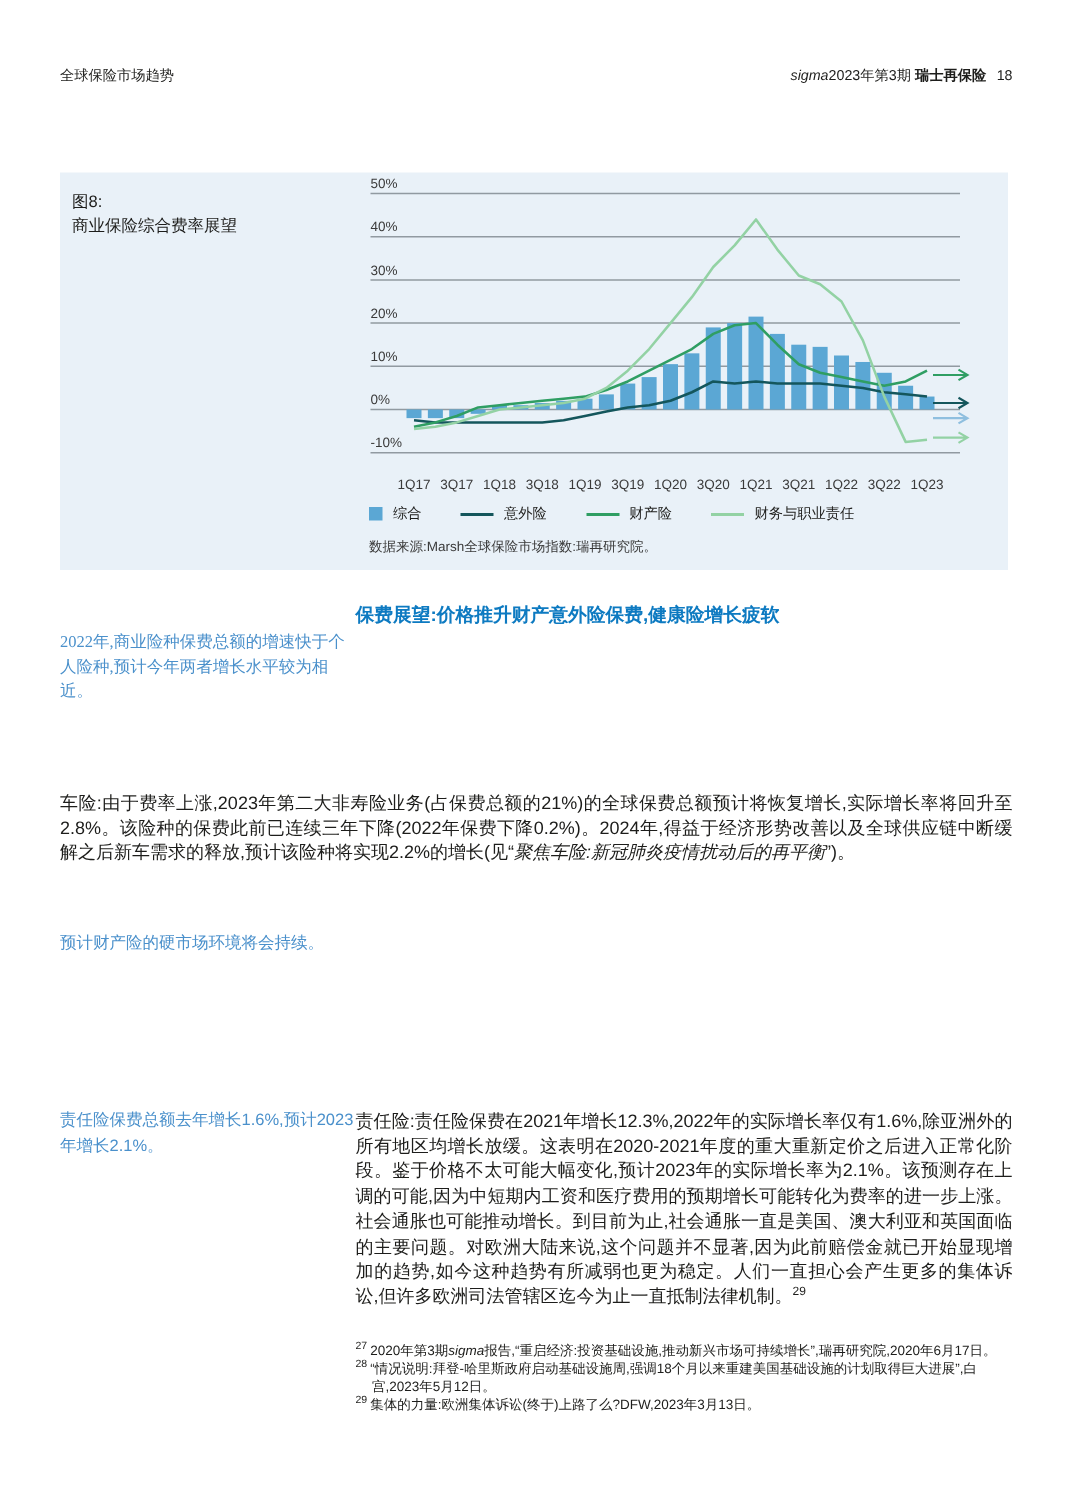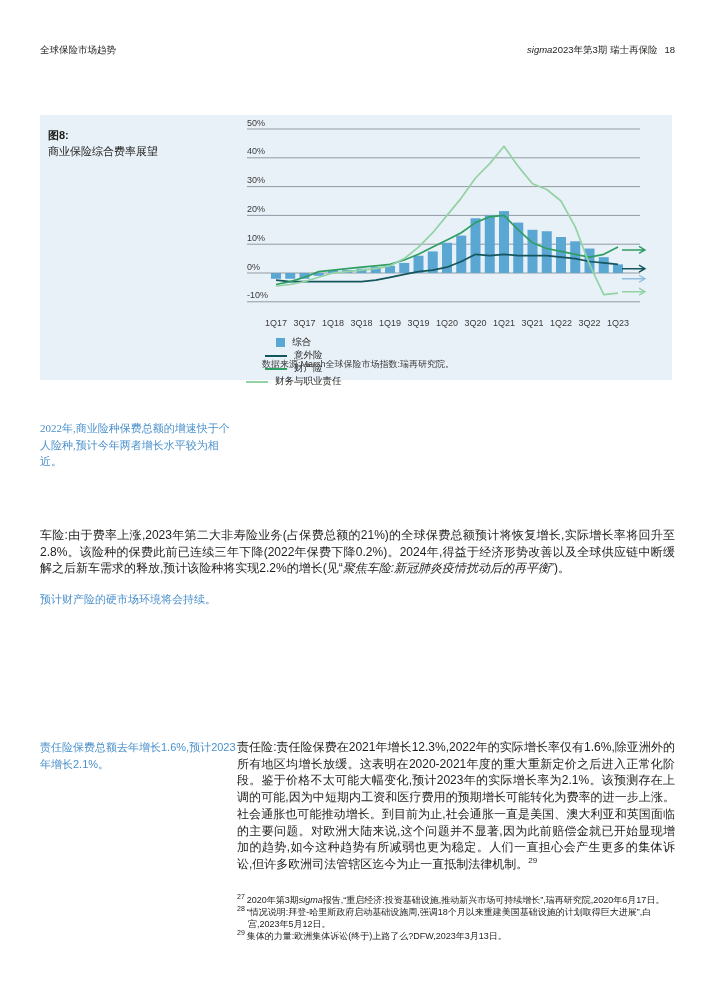--- a/index.html
+++ b/index.html
@@ -4,41 +4,41 @@
 <style>
   * { margin:0; padding:0; box-sizing:border-box; }
   html,body { background:#ffffff; }
   body { font-family:"Liberation Sans","DejaVu Sans",sans-serif; color:#1d1d1b; }
   .page { position:relative; width:710px; height:1004px; background:#fff; overflow:hidden; }
 
   
   .header { position:absolute; top:44px; left:40px; right:35px; font-size:9.5px; color:#1d1d1b;
             display:flex; justify-content:space-between; }
   .h-right i { font-style:italic; }
-  .h-right b { font-weight:normal; }
+  .h-right b { font-weight:bold; }
   .h-right .pageno { margin-left:7px; }
 
   
   .figure { position:absolute; top:115px; left:40px; width:632px; height:265px; background:#e9f1f8; }
   .figure svg { position:absolute; top:0; left:0; }
   .fig-caption { position:absolute; top:12px; left:8px; width:190px; font-size:11px; line-height:16px; z-index:2; }
-  .fig-label { font-weight:bold; }
+  .fig-label { font-weight:normal; }
   svg text { font-family:"Liberation Sans","DejaVu Sans",sans-serif; font-size:9px; fill:#3a3a3a; }
-  .legend { position:absolute; top:221px; left:206px; display:flex; align-items:center; font-size:9.5px; color:#1d1d1b; z-index:2;flex-direction:column; }
+  .legend { position:absolute; top:221px; left:206px; display:flex; font-size:9.5px; color:#1d1d1b; z-index:2; }
   .legend-item { display:flex; align-items:center; margin-right:26px; }
   .legend-swatch-square { width:9px; height:9px; margin-right:7px; }
   .legend-swatch-line { width:22px; height:2px; margin-right:7px; }
-  .source { position:absolute; top:243px; left:222px; font-size:9px; color:#3a3a3a; z-index:2; }
+  .source { position:absolute; top:243px; left:206px; font-size:9px; color:#3a3a3a; z-index:2; }
 
   
   .content { position:absolute; top:0; left:0; width:710px; }
   .section { position:absolute; left:40px; width:635px; display:flex; }
   .section:nth-child(1){ top:402px; }
   .section:nth-child(2){ top:527px; }
-  .section:nth-child(3){ top:591px;flex-direction:column; }
+  .section:nth-child(3){ top:621px;flex-direction:column; }
   .section:nth-child(4){ top:698px;margin-top:41px; }
   .note { width:197px; flex:0 0 197px; font-size:11px; line-height:16.5px; color:#4a90cb; }
   .section:nth-child(1) .note { padding-top:18px;font-family:Liberation Serif, serif; }
   .body { flex:1; font-size:12px; line-height:16.7px; text-align:justify; }
   .body .heading { color:#0d7ac1; font-weight:bold; font-size:12.5px; margin-bottom:2px; text-align:left; }
   .seg-b { font-weight:normal; }
   .seg-i { font-style:italic; }
   sup { font-size:8px; line-height:0; }
 
   
@@ -140,20 +140,21 @@
           <span>财务与职业责任</span>
         </div>
       </div>
     <div class="source">数据来源:Marsh全球保险市场指数:瑞再研究院。</div>
   </div>
 
   <div class="content">
       <div class="section">
         <div class="note">2022年,商业险种保费总额的增速快于个人险种,预计今年两者增长水平较为相近。</div>
         <div class="body">
+          <div class="heading">保费展望:价格推升财产意外险保费,健康险增长疲软</div>
         </div>
       </div>
       <div class="section">
         <div class="body">
           <p><span class="seg-b">车险:</span><span>由于费率上涨,2023年第二大非寿险业务(占保费总额的21%)的全球保费总额预计将恢复增长,实际增长率将回升至2.8%。该险种的保费此前已连续三年下降(2022年保费下降0.2%)。2024年,得益于经济形势改善以及全球供应链中断缓解之后新车需求的释放,预计该险种将实现2.2%的增长(见“</span><span class="seg-i">聚焦车险:新冠肺炎疫情扰动后的再平衡</span><span>”)。</span></p>
         </div>
       </div>
       <div class="section">
         <div class="note">预计财产险的硬市场环境将会持续。</div>
       </div>

